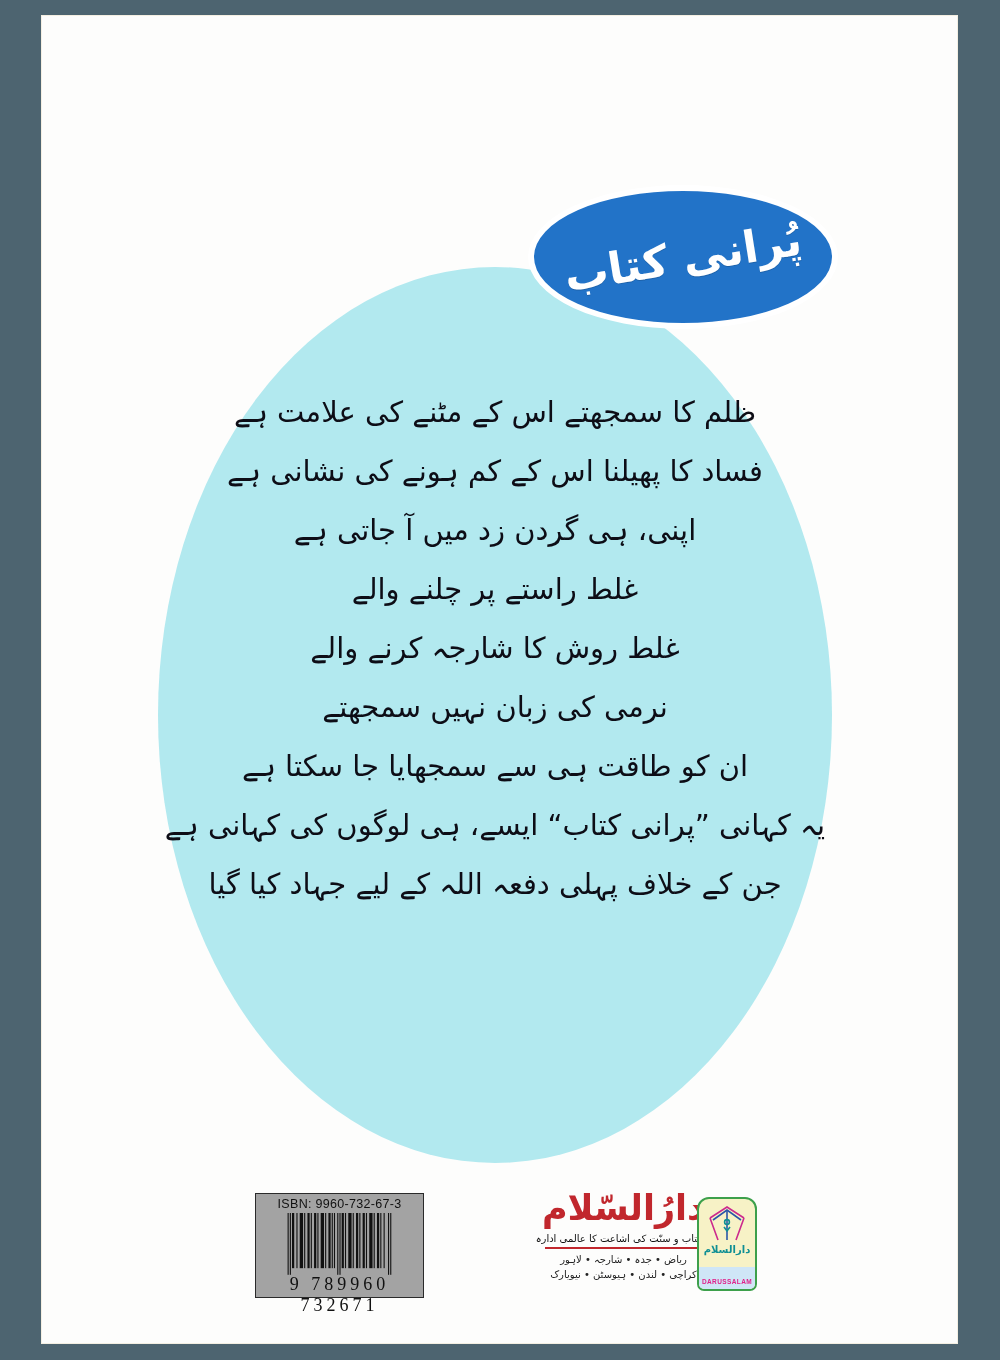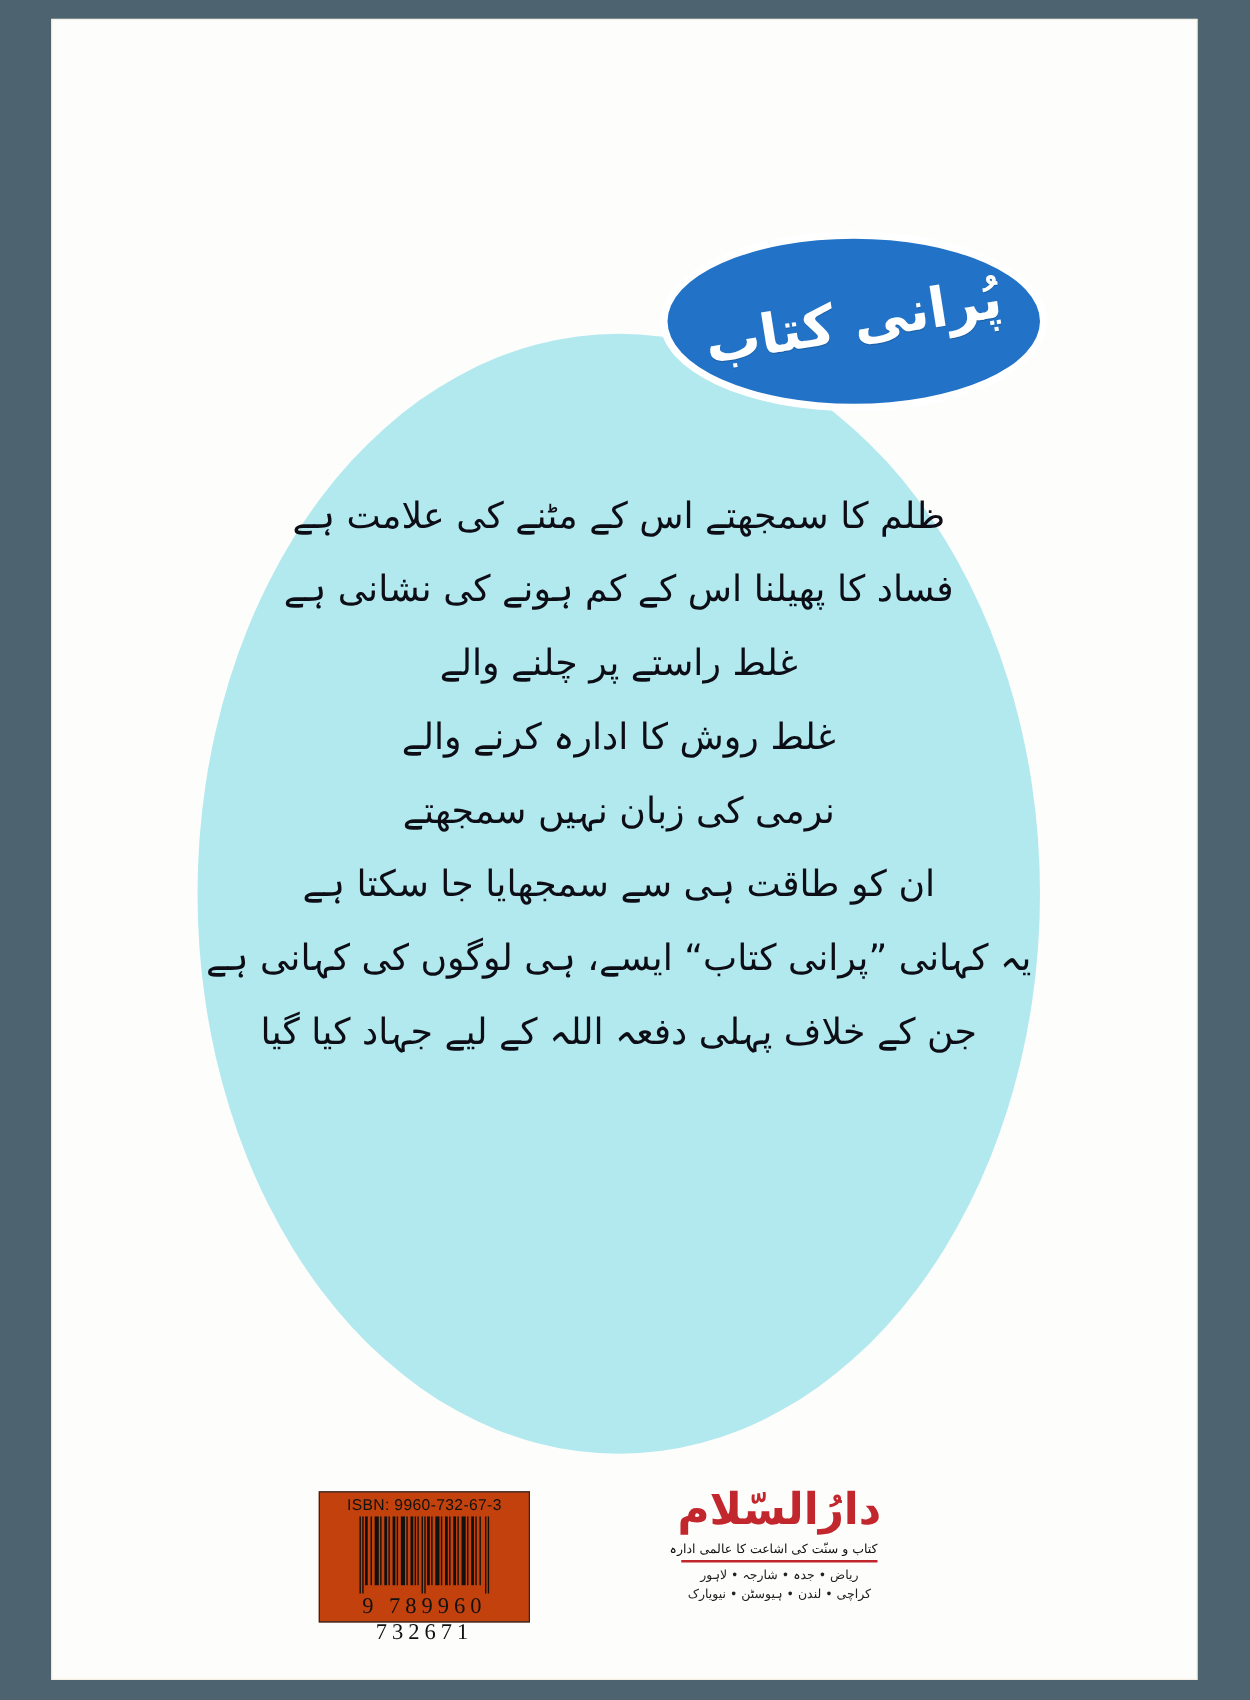--- a/index.html
+++ b/index.html
@@ -18,21 +18,21 @@
   .title-badge .badge-text { color:#ffffff; font-size:44px; font-weight:bold;
                  transform:rotate(-9deg); direction:rtl; white-space:nowrap;
                  text-shadow:0 1px 0 rgba(0,0,0,0.15); }
 
   .poem { position:absolute; left:74px; top:368px; width:760px; direction:rtl; }
   .poem-line { height:59px; line-height:59px; text-align:center; font-size:29px;
                color:#0d0d16; white-space:nowrap; font-weight:500; }
 
   
   .barcode-box { position:absolute; left:214px; top:1178px; width:169px; height:105px;
-                 background:#c2410c; border:1px solid #2a2a2a; text-align:center;
+                 background:#a3a3a3; border:1px solid #2a2a2a; text-align:center;
                  font-family:"Liberation Sans", sans-serif; padding-top:3px; }
   .isbn-label { font-size:12.5px; color:#111; letter-spacing:0.3px; }
   .barcode-svg { display:block; margin:2px auto 0 auto; }
   .barcode-digits { font-size:18px; color:#111; letter-spacing:4px; margin-top:-3px;font-family:Liberation Serif, serif; }
 
   .publisher { position:absolute; left:500px; top:1170px; width:165px; direction:rtl;
                text-align:center; color:#111; }
   .publisher-name { font-size:35px; font-weight:bold; color:#c1272d; line-height:46px;
                     white-space:nowrap; }
   .publisher-tagline { font-size:10px; white-space:nowrap; padding-bottom:3px;
@@ -57,22 +57,23 @@
 
   <div class="poem-oval"></div>
 
   <div class="title-badge">
     <span class="badge-text">پُرانی کتاب</span>
   </div>
 
   <div class="poem">
     <div class="poem-line">ظلم کا سمجھتے اس کے مٹنے کی علامت ہے</div>
     <div class="poem-line">فساد کا پھیلنا اس کے کم ہونے کی نشانی ہے</div>
+    <div class="poem-line">اپنی، ہی گردن زد میں آ جاتی ہے</div>
     <div class="poem-line">غلط راستے پر چلنے والے</div>
-    <div class="poem-line">غلط روش کا ادارہ کرنے والے</div>
+    <div class="poem-line">غلط روش کا شارجہ کرنے والے</div>
     <div class="poem-line">نرمی کی زبان نہیں سمجھتے</div>
     <div class="poem-line">ان کو طاقت ہی سے سمجھایا جا سکتا ہے</div>
     <div class="poem-line">یہ کہانی ”پرانی کتاب“ ایسے، ہی لوگوں کی کہانی ہے</div>
     <div class="poem-line">جن کے خلاف پہلی دفعہ اللہ کے لیے جہاد کیا گیا</div>
   </div>
 
   <div class="barcode-box">
     <div class="isbn-label">ISBN: 9960-732-67-3</div>
     <svg class="barcode-svg" width="150" height="64" viewBox="0 0 95 58">
       <g fill="#111">
@@ -113,14 +114,30 @@
     <div class="barcode-digits">9 789960 732671</div>
   </div>
 
   <div class="publisher">
     <div class="publisher-name">دارُالسّلام</div>
     <div class="publisher-tagline">کتاب و سنّت کی اشاعت کا عالمی ادارہ</div>
     <div class="publisher-cities">ریاض • جدہ • شارجہ • لاہور</div>
     <div class="publisher-cities">کراچی • لندن • ہیوسٹن • نیویارک</div>
   </div>
 
+  <div class="ds-logo">
+    <svg class="ds-logo-book" viewBox="0 0 46 42">
+      <g fill="none" stroke-width="1.6">
+        <path d="M6 16 L23 5 L40 16" stroke="#cc2a8d"></path>
+        <path d="M9 18 L23 8 L37 18" stroke="#2b57a8"></path>
+        <path d="M6 16 L14 38 M40 16 L32 38" stroke="#cc2a8d"></path>
+        <path d="M23 8 L23 38" stroke="#2b57a8"></path>
+        <circle cx="23" cy="20" r="2.4" stroke="#0f8f94"></circle>
+        <path d="M20 25 L23 29 L26 25" stroke="#0f8f94"></path>
+      </g>
+    </svg>
+    <div class="ds-logo-arabic">دارالسلام</div>
+    <div class="ds-logo-strip">
+      <span class="ds-logo-latin">DARUSSALAM</span>
+    </div>
+  </div>
 
 </div>
 
 </body></html>

